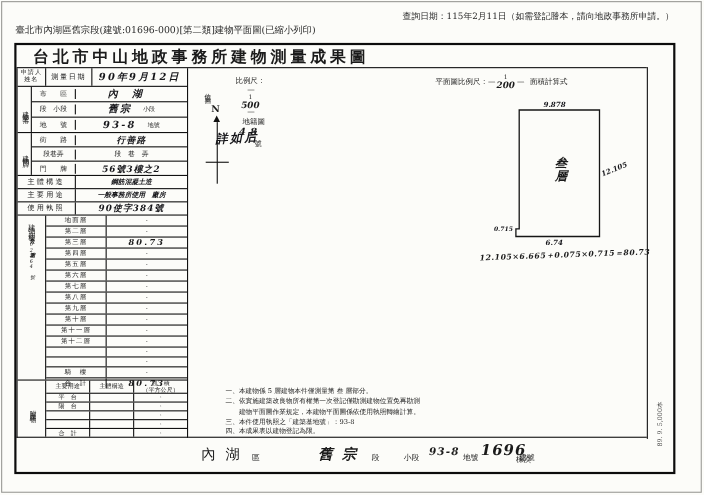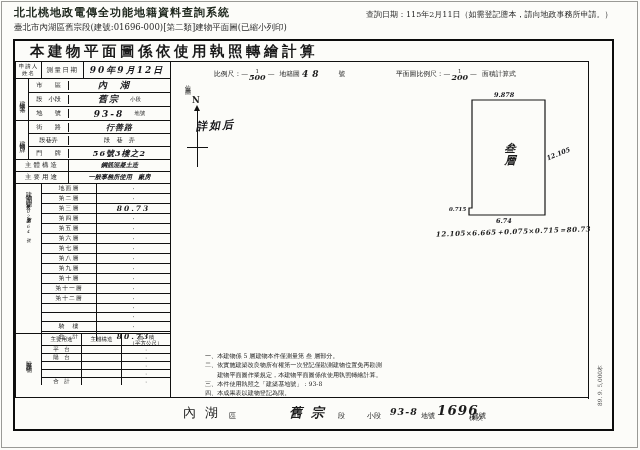--- a/index.html
+++ b/index.html
@@ -59,21 +59,21 @@
   .annexwrap{height:51px;}
   .aleft{width:26px;}
   .arows{flex:1;display:flex;flex-direction:column;}
   .ahead{height:12px;font-size:5.5px;}
   .arows .r{flex:1;}
   .ac1{width:40px;font-size:5.5px;}
   .ac2{width:40px;font-size:5.5px;}
   .ac3{flex:1;font-size:5.5px;flex-direction:column;line-height:6px;}
 
   
-  .scalerow{position:absolute;left:214px;top:68px;display:flex;align-items:center;font-size:6.8px;}
+  .scalerow{position:absolute;left:214px;top:68px;display:flex;align-items:center;font-size:6.8px;flex-direction:column;}
   .planscale{position:absolute;left:396px;top:68px;display:flex;align-items:center;font-size:6.8px;}
   .frac{display:inline-flex;flex-direction:column;align-items:center;margin:0 2px;line-height:6px;}
   .frac .n{font-size:5.5px;}
   .frac .d{font-size:8px;font-weight:bold;font-style:italic;}
   .dash{letter-spacing:-1px;}
   .cadno{font-size:9px;font-weight:bold;letter-spacing:4px;margin:0 2px;font-style:italic;}
   .cadsfx{margin-left:14px;}
 
   .locmap{position:absolute;left:183px;top:80px;writing-mode:vertical-rl;text-orientation:upright;font-size:6px;letter-spacing:2px;color:#333;}
   .compN{position:absolute;left:192px;top:95px;font-size:8.5px;font-weight:bold;}
@@ -111,26 +111,25 @@
 
   .printnote{position:absolute;left:596px;top:406px;width:60px;font-size:5.8px;color:#444;
              transform:rotate(-90deg);transform-origin:top left;white-space:nowrap;}
 </style>
 </head>
 <body>
 
 <div id="doc">
   <div class="frame"></div>
 
-  <div class="hdr1">北北桃地政電傳全功能地籍資料查詢系統</div>
   <div class="hdr2">臺北市內湖區舊宗段(建號:01696-000)[第二類]建物平面圖(已縮小列印)</div>
   <div class="hdrdate">查詢日期：115年2月11日（如需登記謄本，請向地政事務所申請。）</div>
 
   <div class="mainbox"></div>
-  <div class="title">本建物平面圖係依使用執照轉繪計算</div>
+  <div class="title">台北市中山地政事務所建物測量成果圖</div>
   <div class="toprule"></div>
   <div class="vdiv"></div>
   <div class="hrule2"></div>
 
   <div class="form">
     <div class="r" style="height:17px">
       <div class="c appl">申請人 姓名</div>
       <div class="c dlab">測量日期</div>
       <div class="c val hw big">90年9月12日</div>
     </div>
@@ -190,20 +189,24 @@
       </div>
     </div>
 
     <div class="r" style="height:12px">
       <div class="c slbl2">主體構造</div>
       <div class="c val hw sm">鋼筋混凝土造</div>
     </div>
     <div class="r" style="height:12px">
       <div class="c slbl2">主要用途</div>
       <div class="c val hw sm">一般事務所使用　廠房</div>
+    </div>
+    <div class="r" style="height:12px">
+      <div class="c slbl2">使用執照</div>
+      <div class="c val hw med">90使字384號</div>
     </div>
 
     <div class="r floorwrap">
       <div class="c fleft">
         <span class="fl-main">建物面積</span>
         <span class="fl-unit">（平方公尺）</span>
         <span class="fl-file">（90）北測字第2264號</span>
       </div>
       <div class="frows">
         <div class="r">

